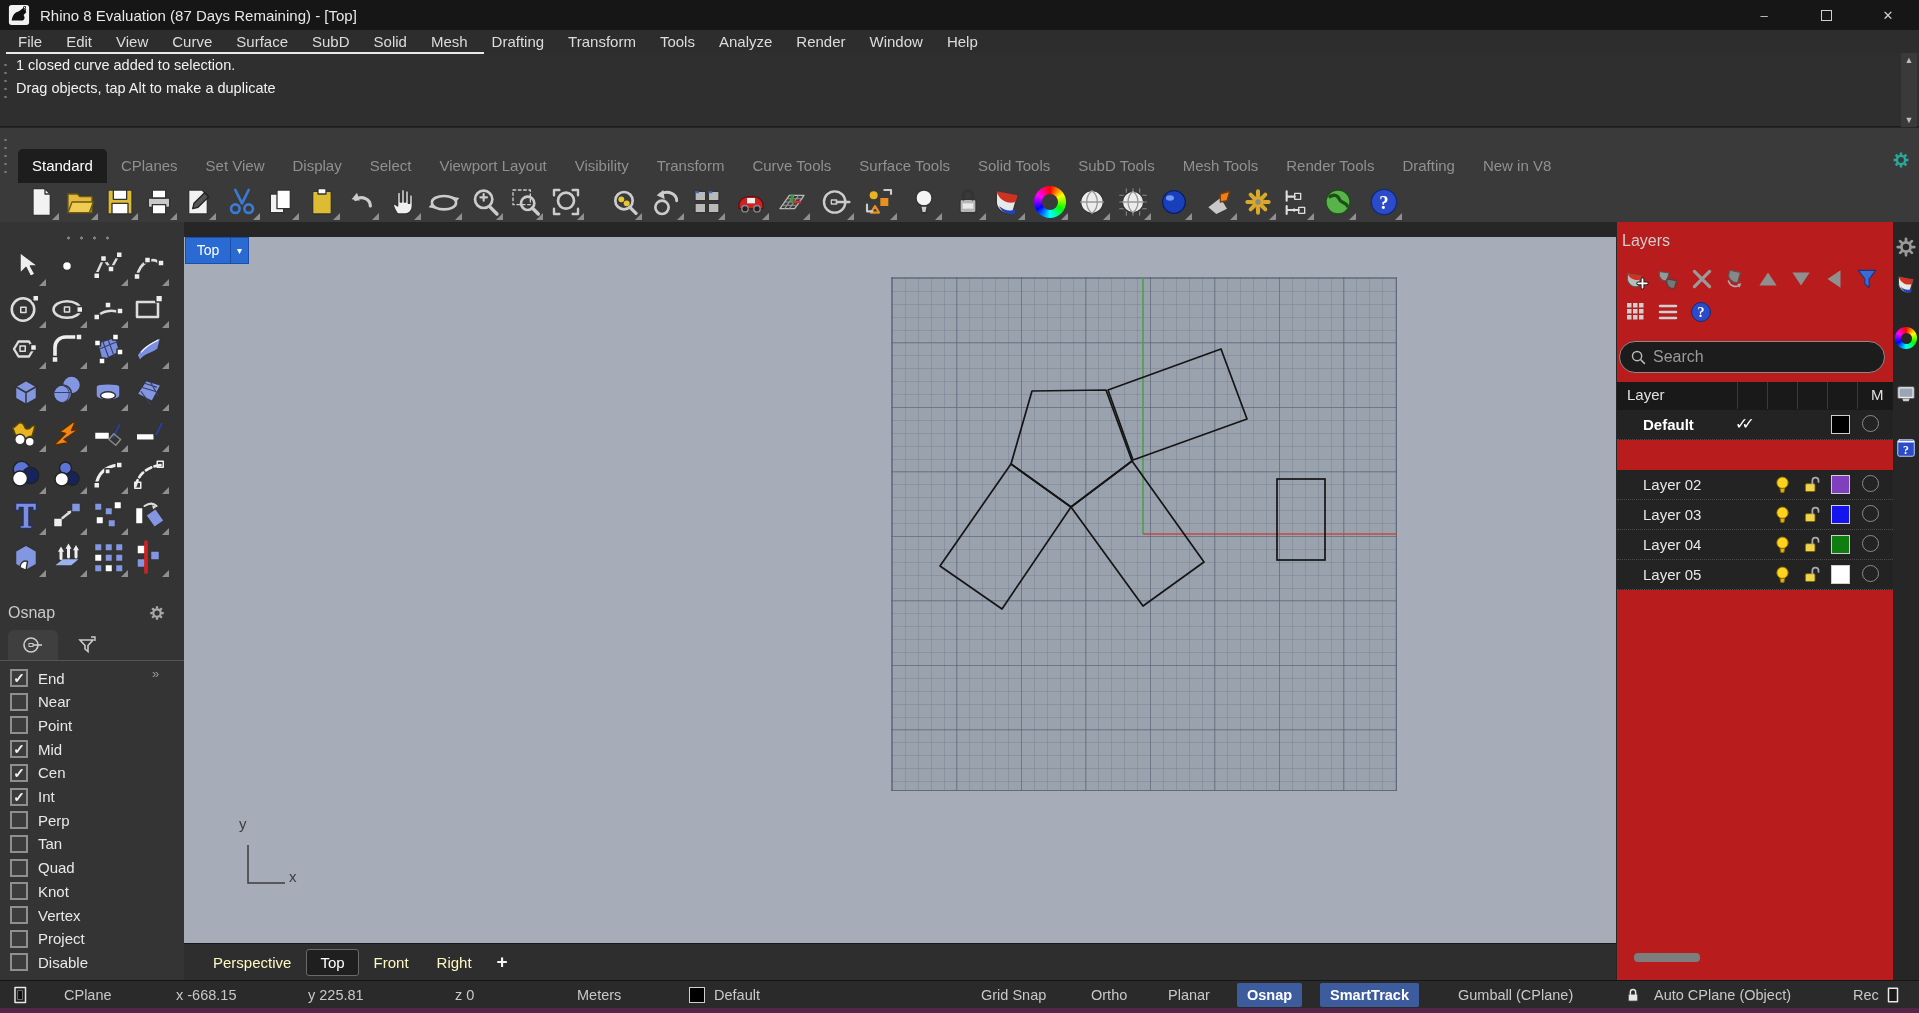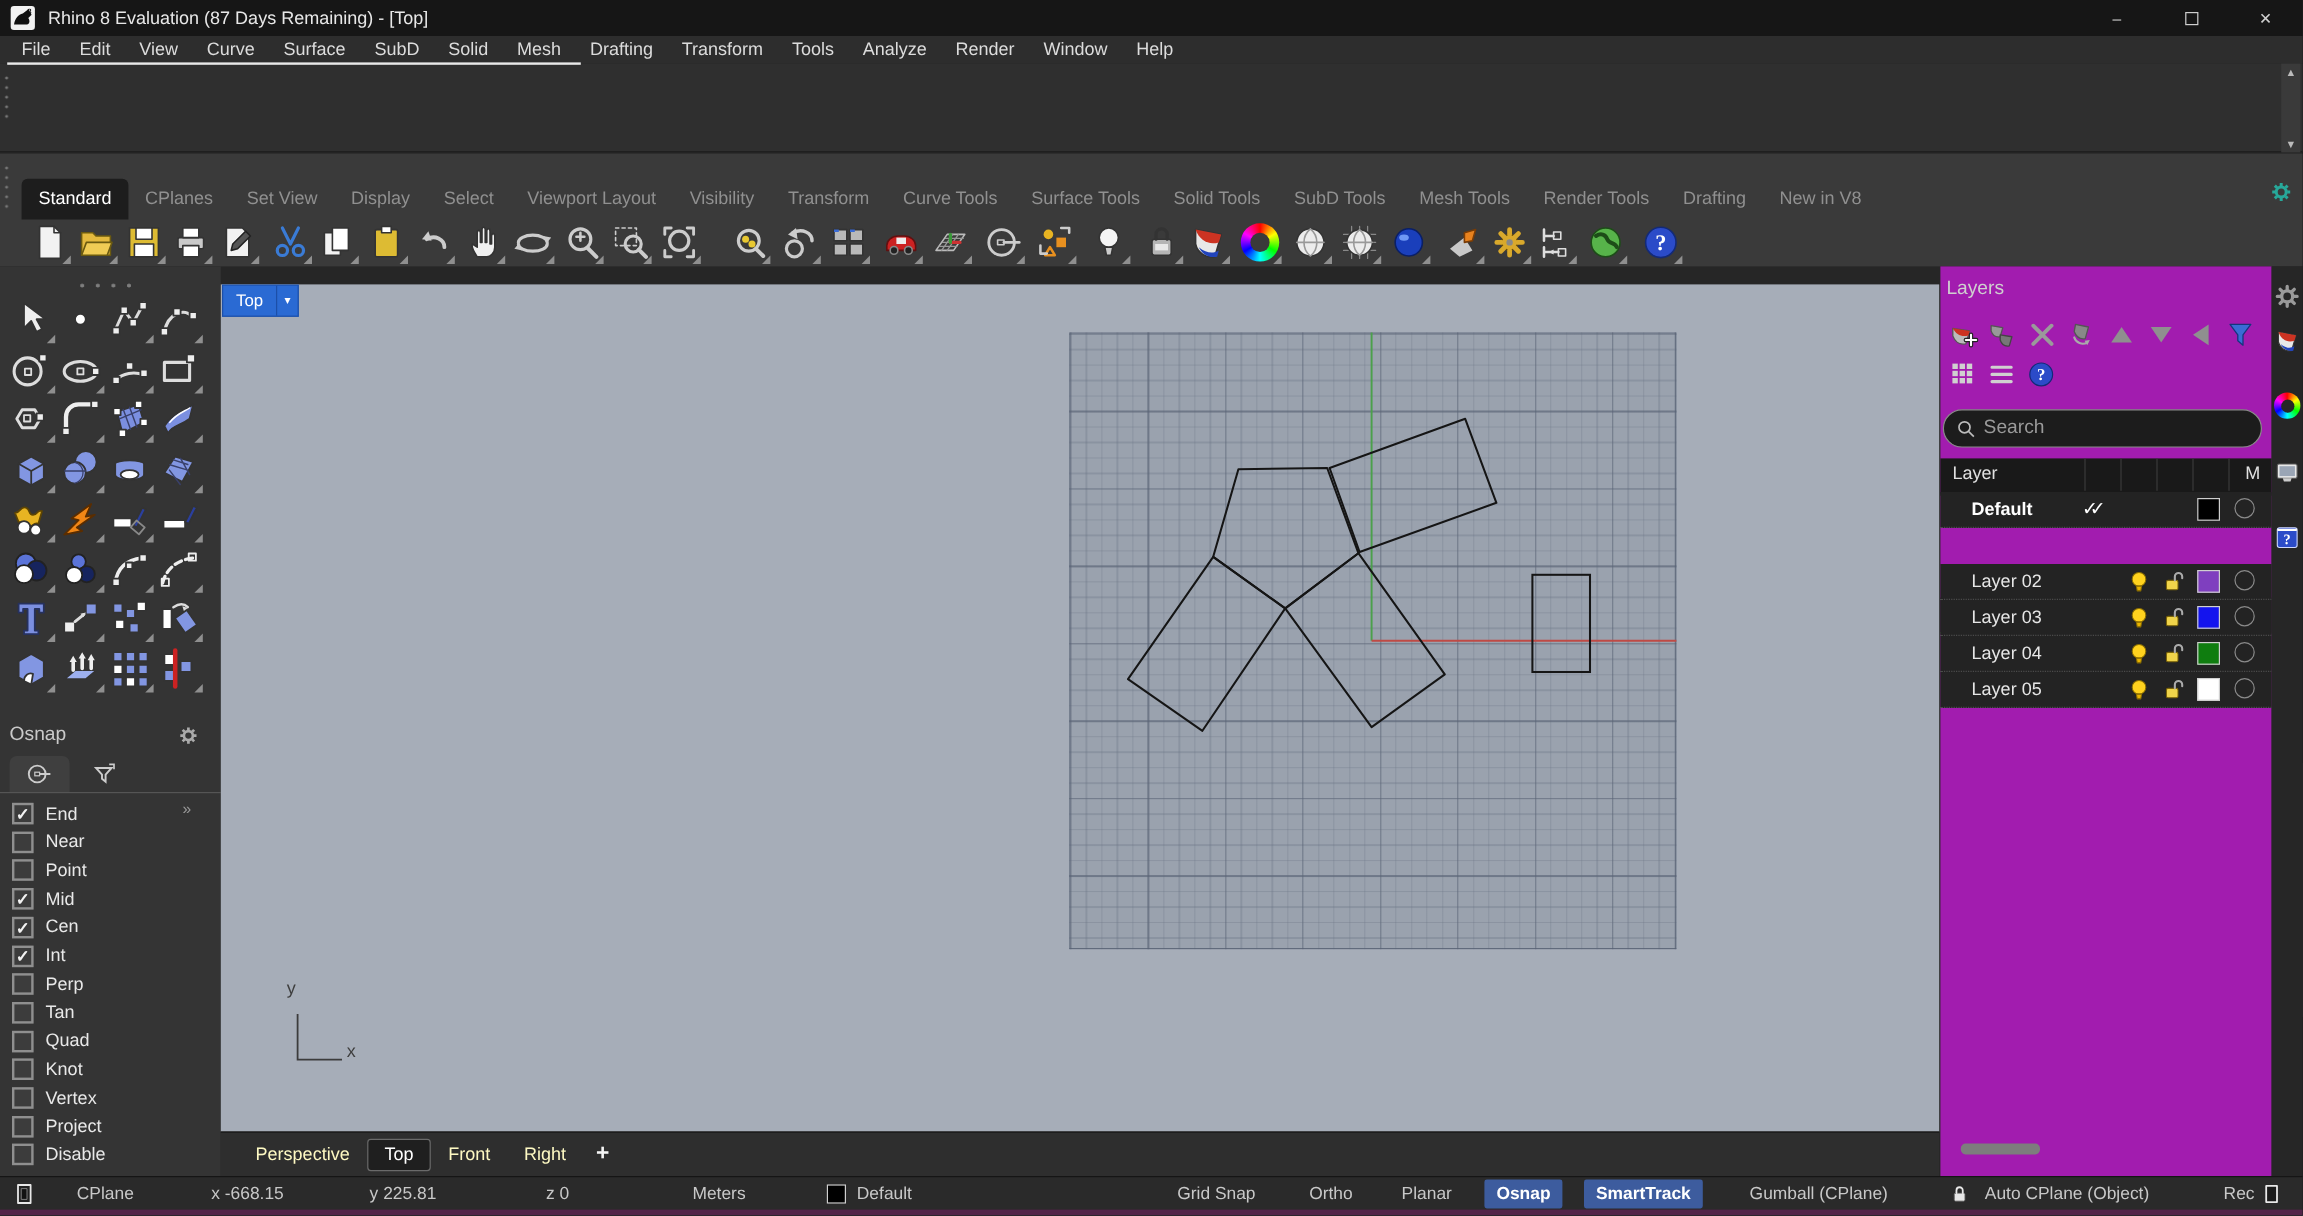--- a/index.html
+++ b/index.html
@@ -71,21 +71,21 @@
   #vplabel .vpname { width:44px; text-align:center; color:#fff; font-size:14px; line-height:25px; }
   #vplabel .vpcaret { width:18px; border-left:1px solid #1c4fa8; color:#fff; font-size:10px; line-height:25px; text-align:center; }
   .axislabel { position:absolute; font-size:15px; color:#3e3e3e; }
   
   #vptabs { position:absolute; left:184px; top:943px; width:1432px; height:37px; background:#2e2e2e; border-top:1px solid #191919;
             display:flex; align-items:center; padding-left:16px; }
   .vptab { padding:4px 13px; font-size:15px; color:#fef9c3; margin-right:2px; }
   .vptab.active { color:#fff; background:#1f1f1f; border:1px solid #6a6a6a; border-radius:3px; }
   #vpplus { color:#f5f5f5; font-size:19px; font-weight:bold; padding:0 10px; }
   
-  #rightpanel { position:absolute; left:1617px; top:222px; width:276px; height:758px; background:#a21caf; }
+  #rightpanel { position:absolute; left:1617px; top:222px; width:276px; height:758px; background:#b91c1c; }
   #layers-title { position:absolute; left:5px; top:10px; font-size:16px; color:#cfcfcf; }
   .lt-icon { position:absolute; top:44px; width:26px; height:26px; }
   .lt-icon svg { width:26px; height:26px; }
   .lt2-icon { position:absolute; top:78px; width:24px; height:24px; }
   .lt2-icon svg { width:24px; height:24px; }
   #lsearch { position:absolute; left:2px; top:119px; width:266px; height:32px; background:#1c1c1c; border:1.5px solid #8a8a8a;
              border-radius:16px; display:flex; align-items:center; padding-left:10px; }
   #lsearch svg { width:17px; height:17px; margin-right:6px; }
   #lsearch .ph { font-size:16px; color:#9a9a9a; }
   #ltablehead { position:absolute; left:0; top:160px; width:276px; height:31px; background:#191919; border-bottom:1px solid #3c3c3c; }
@@ -148,20 +148,22 @@
       <div class="mitem">Transform</div>
       <div class="mitem">Tools</div>
       <div class="mitem">Analyze</div>
       <div class="mitem">Render</div>
       <div class="mitem">Window</div>
       <div class="mitem">Help</div>
     </div>
 
   <div id="cmdarea" class="dots">
     <div id="cmd-topline"></div>
+    <div class="histline" style="top:1px">1 closed curve added to selection.</div>
+    <div class="histline" style="top:24px">Drag objects, tap Alt to make a duplicate</div>
     <div id="cmdscroll">
       <span class="scar">▲</span>
       <span class="scar">▼</span>
     </div>
   </div>
 
   <div id="tbwrap" class="dots">
     <div id="tabrow">
         <span class="ttab active">Standard</span>
         <span class="ttab">CPlanes</span>

